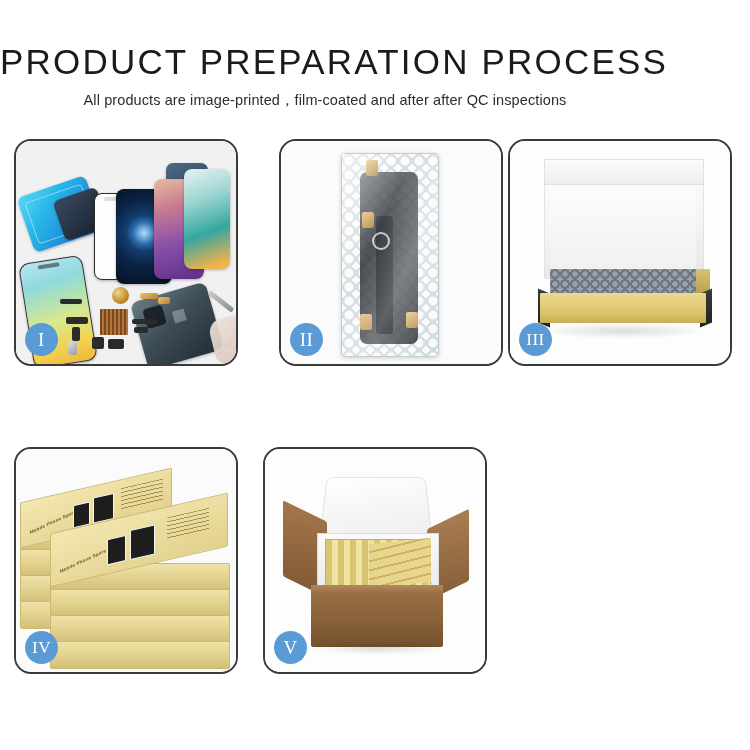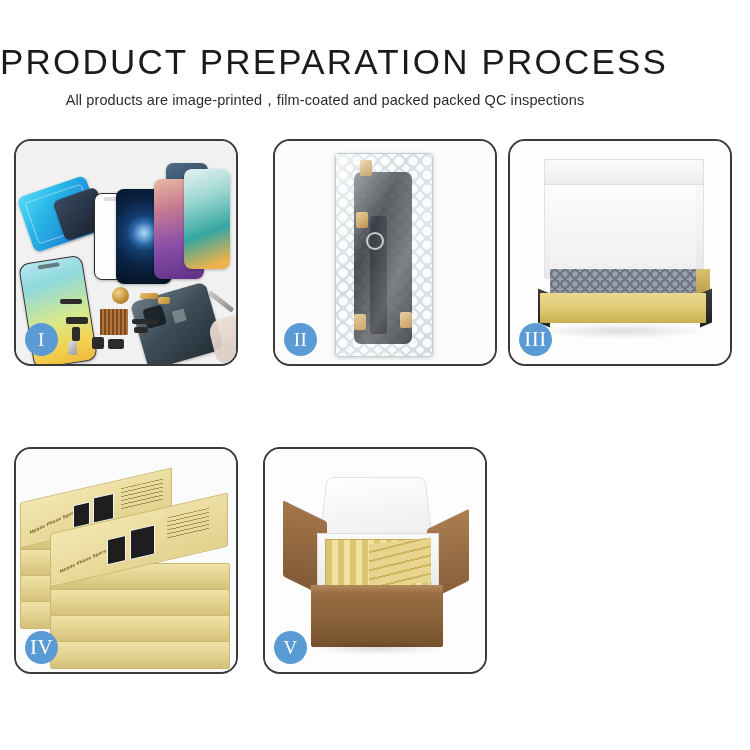--- a/index.html
+++ b/index.html
@@ -23,37 +23,37 @@
   }
 
   
   .grid{position:absolute;left:14px;top:139px;width:722px;height:535px;}
   .card{
     position:absolute;width:224px;height:227px;
     border:2.6px solid #3a3a3a;border-radius:17px;
     background:#f2f2f2;box-sizing:border-box;overflow:hidden;
   }
   .card.c1{left:0px;  top:0px;}
-  .card.c2{left:259px;top:0px;}
+  .card.c2{left:265px;top:0px;}
   .card.c3{left:494px;top:0px;}
   .card.c4{left:0px;  top:308px;}
   .card.c5{left:249px;top:308px;}
   .card.c6{left:494px;top:308px;}
 
   .scene{position:absolute;inset:0;}
 
   .badge{
     position:absolute;left:9px;bottom:8px;
     width:33px;height:33px;border-radius:50%;
     background:#5b9bd5;color:#ffffff;
     font-family:"Liberation Serif", serif;
     font-size:19px;line-height:33px;text-align:center;
     z-index:40;letter-spacing:.5px;
   }
-  .badge.wide{font-size:21px;}
+  .badge.wide{font-size:17px;}
 
   
   .c1 .scene{background:#f1f1f1;}
   .phone{position:absolute;border-radius:9px;overflow:hidden;box-shadow:0 1px 3px rgba(0,0,0,.28);}
   .ph-blue{
     left:8px;top:44px;width:72px;height:58px;border-radius:7px;
     background:linear-gradient(140deg,#57d9f5 0%,#28b6e8 35%,#1f86d6 75%,#1666b8 100%);
     transform:rotate(-19deg);
   }
   .ph-blue:after{
@@ -318,21 +318,21 @@
     position:absolute;background:radial-gradient(ellipse at center,rgba(0,0,0,.13),rgba(0,0,0,0) 70%);
   }
 </style>
 </head>
 <body>
 
 <div class="page">
 
   <div class="header">
     <div class="title">PRODUCT PREPARATION PROCESS</div>
-    <div class="subtitle">All products are image-printed，film-coated and packed packed QC inspections</div>
+    <div class="subtitle">All products are image-printed，film-coated and after after QC inspections</div>
   </div>
 
   <div class="grid">
 
     <div class="card c1">
       <div class="scene">
         <div class="phone ph-blue"></div>
         <div class="phone ph-blue2"></div>
         <div class="phone ph-glass"></div>
         <div class="phone ph-dark"></div>

